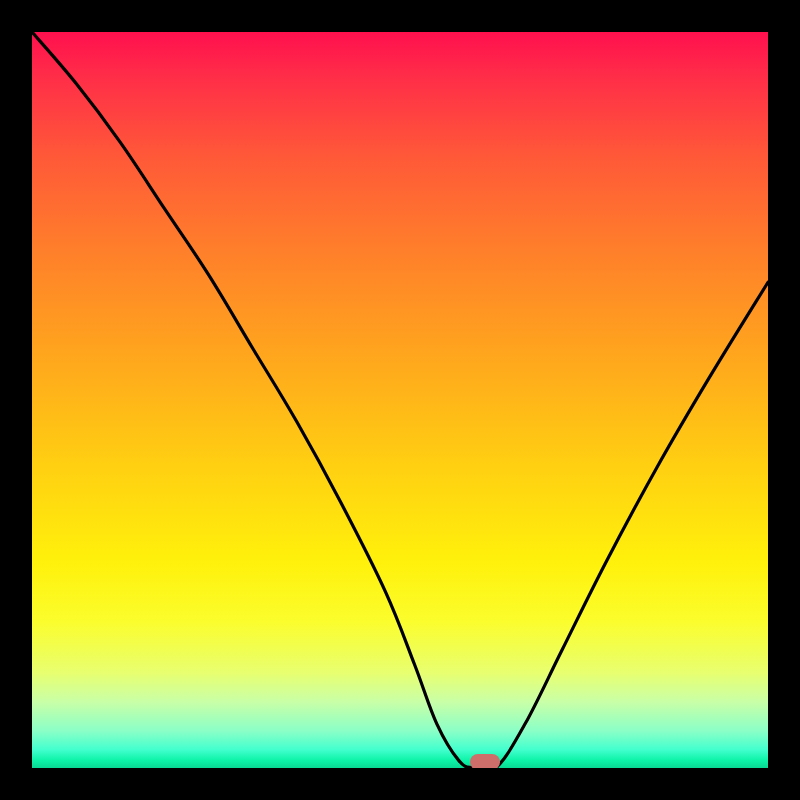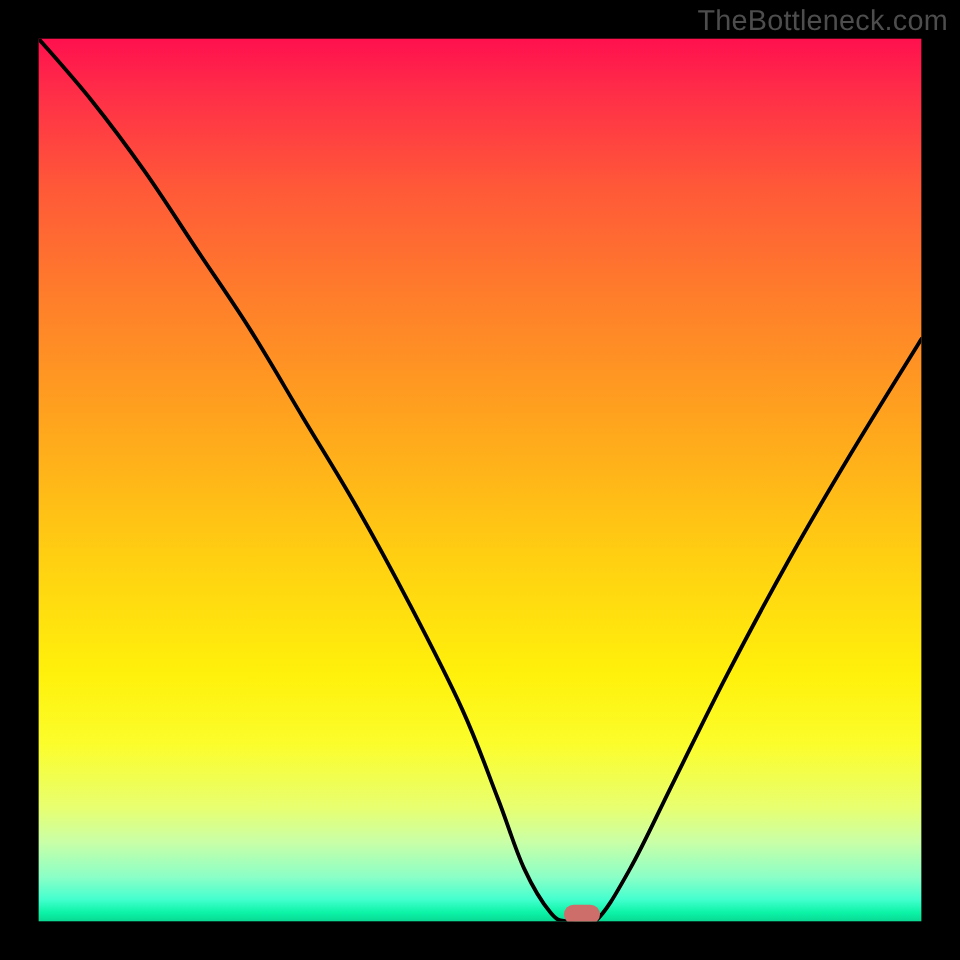--- a/index.html
+++ b/index.html
@@ -65,21 +65,20 @@
     background: #cd6e6a;
     border-radius: 8px;
     transform: translate(-50%, -50%);
   }
 </style>
 </head>
 <body>
 
 <div class="container">
 
-  <div class="watermark">TheBottleneck.com</div>
 
   <div class="plot-area">
     <div class="gradient-bg"></div>
 
     <svg class="curve" viewBox="0 0 736 736" preserveAspectRatio="none">
       <path fill="none" stroke="#000" stroke-width="3.2" stroke-linecap="round" stroke-linejoin="round" d="M 0 0 C 7.948799999999999 9.273599999999997, 28.2624 31.647999999999985, 44.16 51.51999999999998 C 60.057599999999994 71.39199999999998, 72.4224 87.87839999999997, 88.32 110.39999999999998 C 104.21759999999999 132.92159999999998, 116.58239999999999 152.79359999999997, 132.48 176.64 C 148.3776 200.4864, 160.74239999999998 217.7088, 176.64 242.88 C 192.5376 268.0512, 204.90239999999997 289.98400000000004, 220.79999999999998 316.48 C 236.6976 342.976, 249.06239999999997 362.2592, 264.96 390.08000000000004 C 280.8576 417.90080000000006, 293.2224 440.56960000000004, 309.12 471.04 C 325.0176 501.5104, 340.032 530.2144000000001, 353.28 559.36 C 366.52799999999996 588.5056, 373.44640000000004 609.1136, 382.72 632.96 C 391.9936 656.8064, 396.8512 674.6176, 404.8 691.84 C 412.7488 709.0624, 420.25600000000003 720.6912, 426.88 728.64 C 433.50399999999996 736.5888, 434.97599999999994 734.6752, 441.59999999999997 736 C 448.224 737.3248, 454.4064 743.9488, 463.68 736 C 472.9536 728.0512, 481.1968 713.0368000000001, 493.12 691.84 C 505.0432 670.6432, 515.3471999999999 647.3856000000001, 529.92 618.24 C 544.4928 589.0944, 556.8576 563.04, 574.08 529.92 C 591.3024 496.79999999999995, 607.0528 467.36, 625.6 434.24 C 644.1472 401.12, 657.248 379.03999999999996, 677.12 345.91999999999996 C 696.992 312.79999999999995, 725.4016 267.46239999999995, 736 250.23999999999995" id="curvePath"></path>
     </svg>
 
     <div class="marker" id="marker" style="left: 452.64px; top: 730px;"></div>
   </div>

